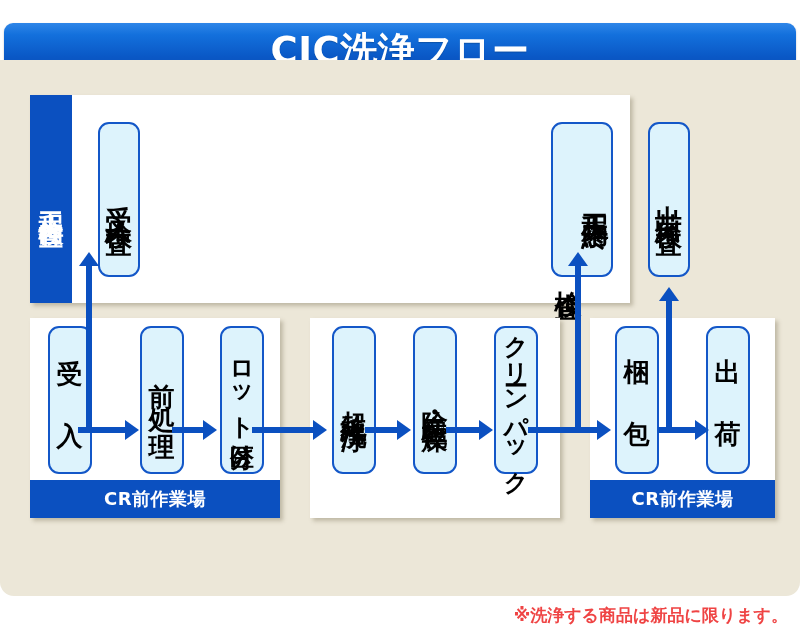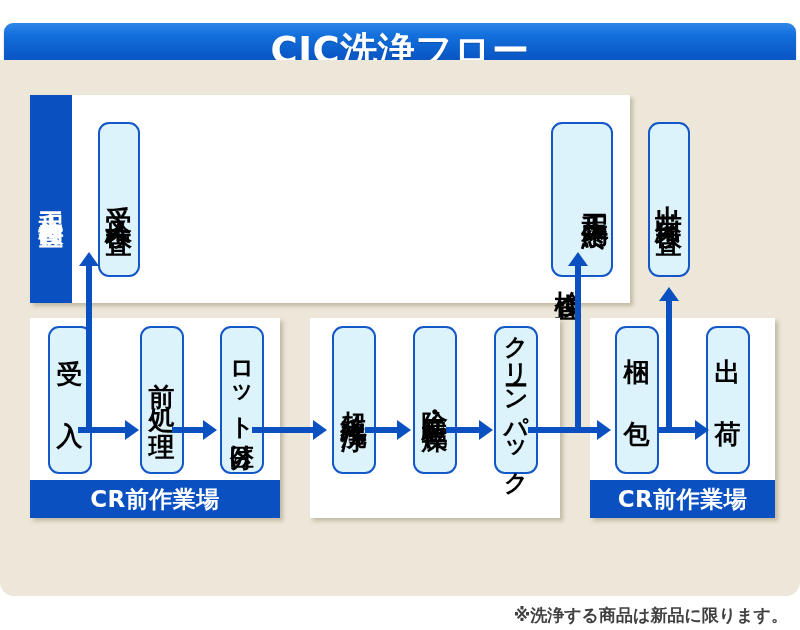--- a/index.html
+++ b/index.html
@@ -121,21 +121,21 @@
     position: absolute;
     left: 0; bottom: 0;
     width: 100%; height: 38px;
     background: #0b50c0;
     display: flex;
     align-items: center;
     justify-content: center;
   }
   .group-footer span {
     color: #ffffff;
-    font-size: 23px;
+    font-size: 18px;
     font-weight: bold;
     letter-spacing: 0.5px;
     line-height: 1;
   }
 
   #group-pre  { left: 30px;  top: 258px; width: 250px; height: 200px; }
   #group-cr   { left: 310px; top: 258px; width: 250px; height: 200px; }
   #group-post { left: 590px; top: 258px; width: 185px; height: 200px; }
 
   .proc-box { width: 44px; height: 148px; top: 8px; }
@@ -166,21 +166,21 @@
     border-left: 10px solid transparent;
     border-right: 10px solid transparent;
   }
 
   
   #footnote {
     position: absolute;
     right: 12px; bottom: 6px;
     font-size: 17px;
     font-weight: bold;
-    color: #404040;
+    color: #ef4444;
     letter-spacing: 0px;
     line-height: 1;
     white-space: nowrap;
   }
 </style>
 </head>
 <body>
 
 <div id="banner">
   <div id="banner-title">CIC洗浄フロー</div>

